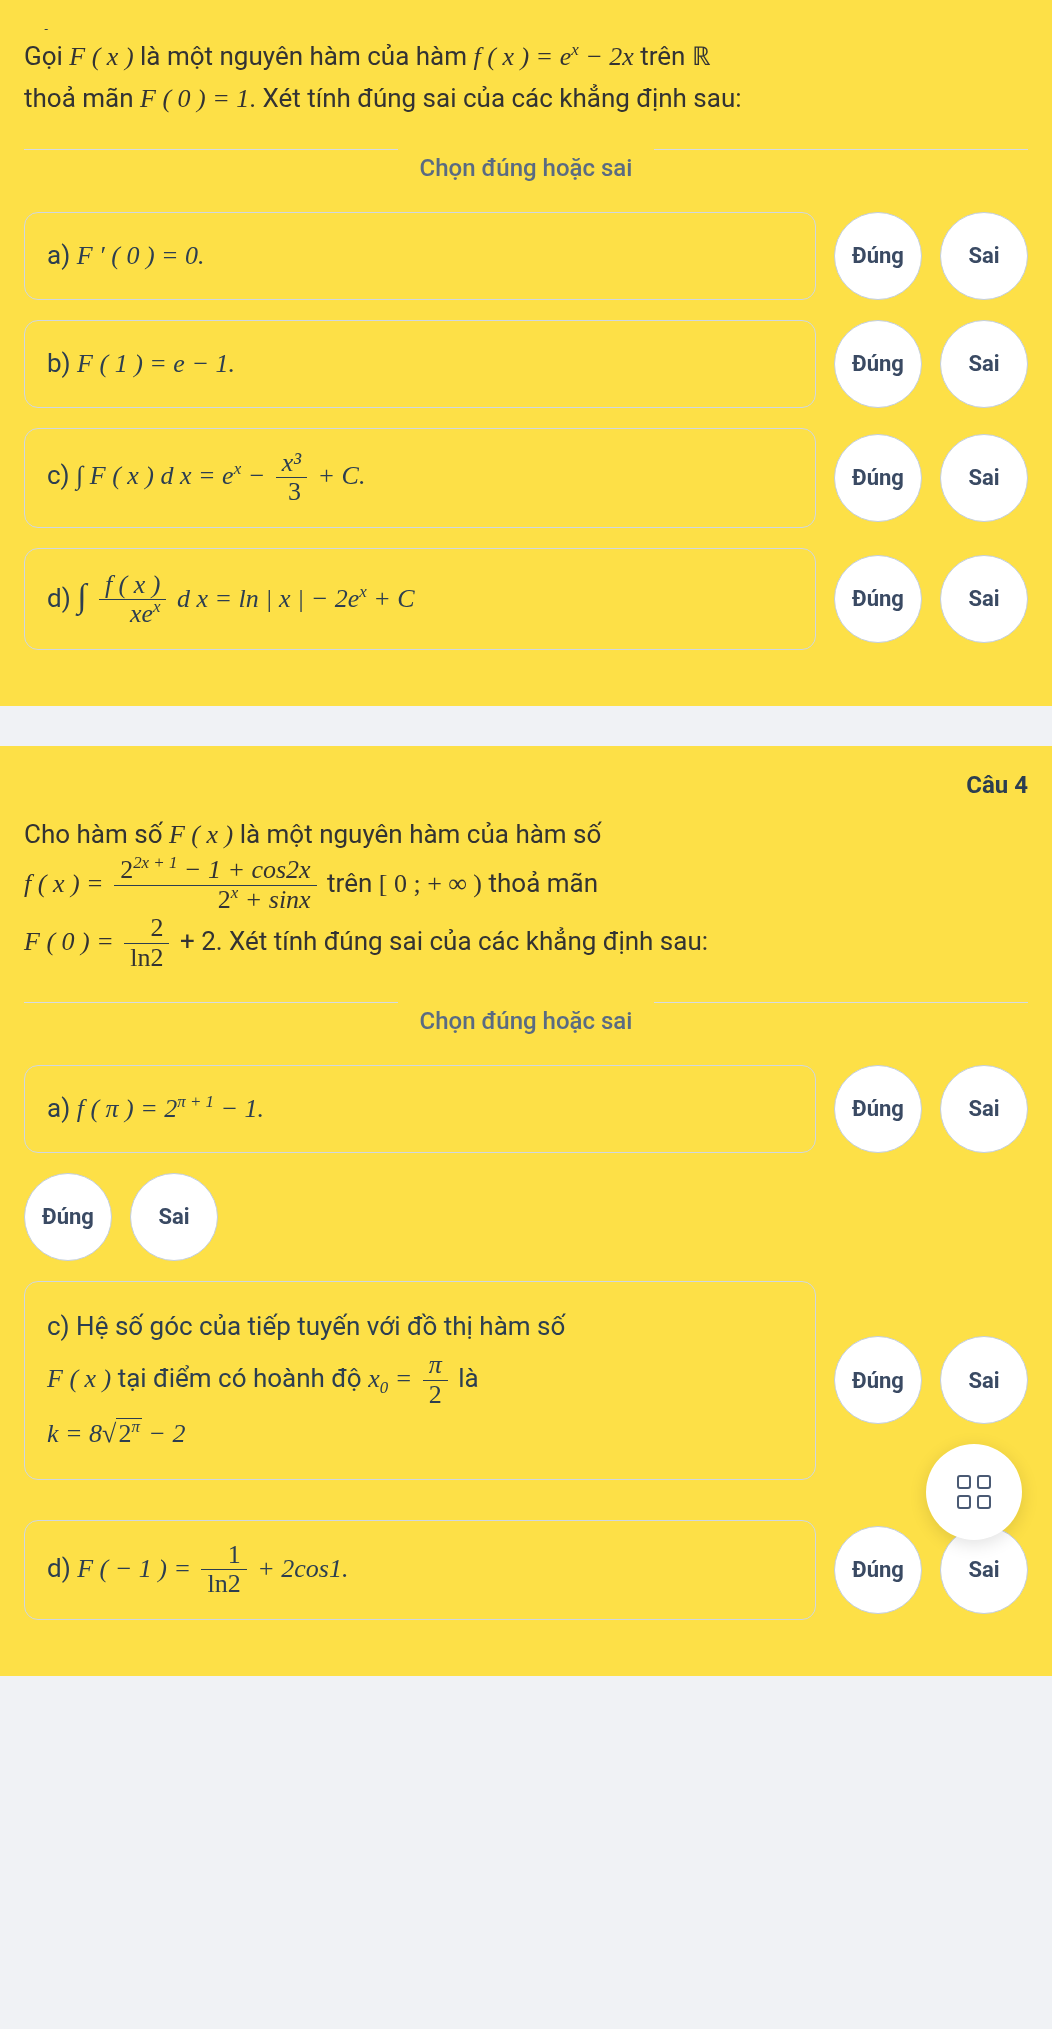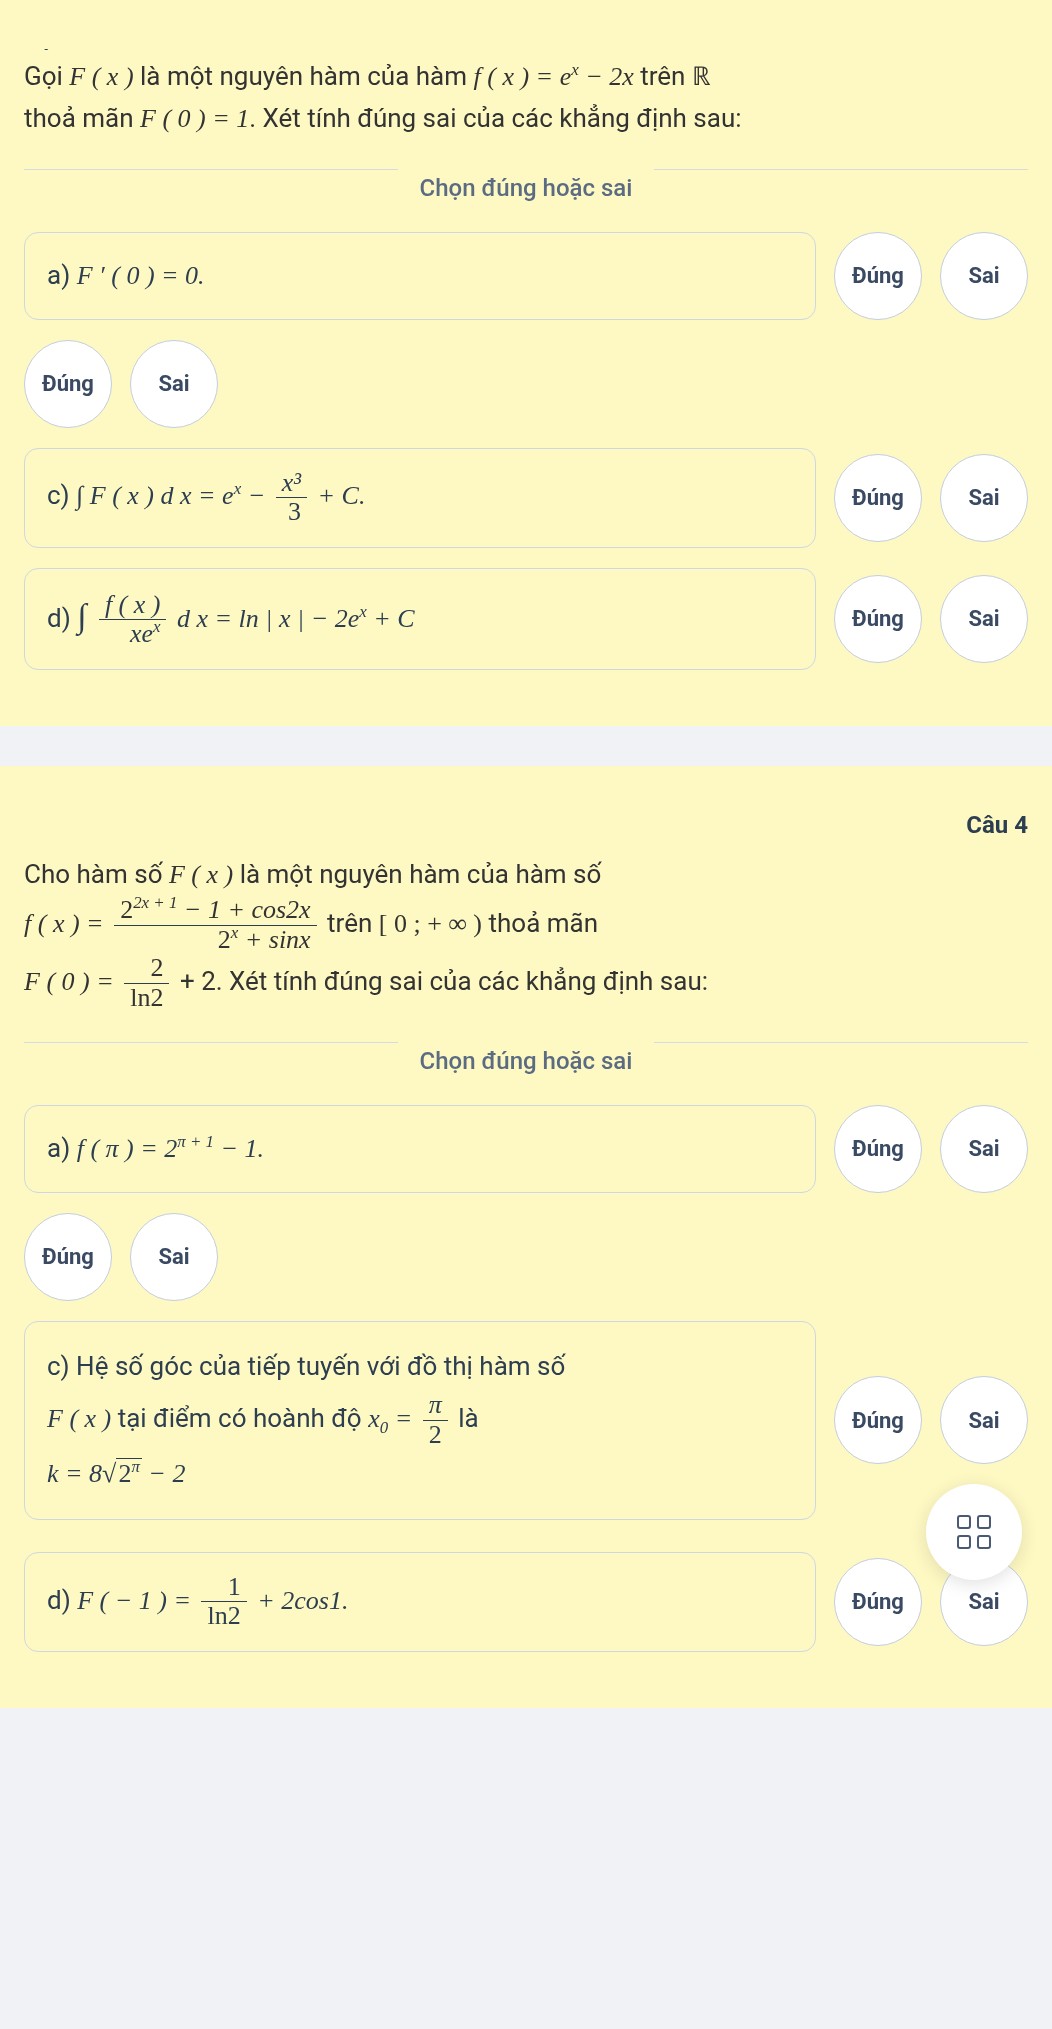--- a/index.html
+++ b/index.html
@@ -4,22 +4,22 @@
 <style>
   * { box-sizing: border-box; margin: 0; padding: 0; }
   body {
     font-family: -apple-system, BlinkMacSystemFont, "Segoe UI", Roboto, Arial, sans-serif;
     background: #f0f2f5;
     color: #2c3e50;
     font-size: 24px;
     line-height: 1.6;
   }
   .card {
-    background: #fef9c3;
-    padding: 40px 24px 36px 24px;
+    background: #fde047;
+    padding: 20px 24px 36px 24px;
     margin-bottom: 40px;
   }
   .question-title {
     font-weight: 700;
     font-size: 24px;
     color: #2c3e50;
     margin-bottom: 10px;
     text-align: right;
   }
   .question-body {
@@ -43,20 +43,21 @@
     padding: 0 22px;
     color: #5a6b82;
     font-size: 24px;
     font-weight: 500;
   }
   .option-row {
     display: flex;
     align-items: stretch;
     gap: 18px;
     margin-bottom: 20px;
+    margin-top: 8px;
   }
   .option-box {
     flex: 1;
     border: 1.5px solid #cfd7e2;
     border-radius: 14px;
     padding: 20px 22px;
     display: flex;
     align-items: center;
     font-size: 26px;
     color: #2c3e50;
@@ -140,20 +141,25 @@
     <div class="option-box">
       <div class="content">
         <span>a) </span><span class="math-i">F ′ ( 0 ) = 0.</span>
       </div>
     </div>
     <div class="btn">Đúng</div>
     <div class="btn">Sai</div>
   </div>
 
   <div class="option-row">
+    <div class="option-box">
+      <div class="content">
+        <span>b) </span><span class="math-i">F ( 1 ) = e − 1.</span>
+      </div>
+    </div>
     <div class="btn">Đúng</div>
     <div class="btn">Sai</div>
   </div>
 
   <div class="option-row">
     <div class="option-box">
       <div class="content">
         <span>c) </span><span class="math-i"><span>∫ F ( x ) d x = e</span><sup>x</sup><span> − </span><span class="frac"><span class="num math-i">x³</span><span class="den math-r">3</span></span><span> + C.</span></span>
       </div>
     </div>

